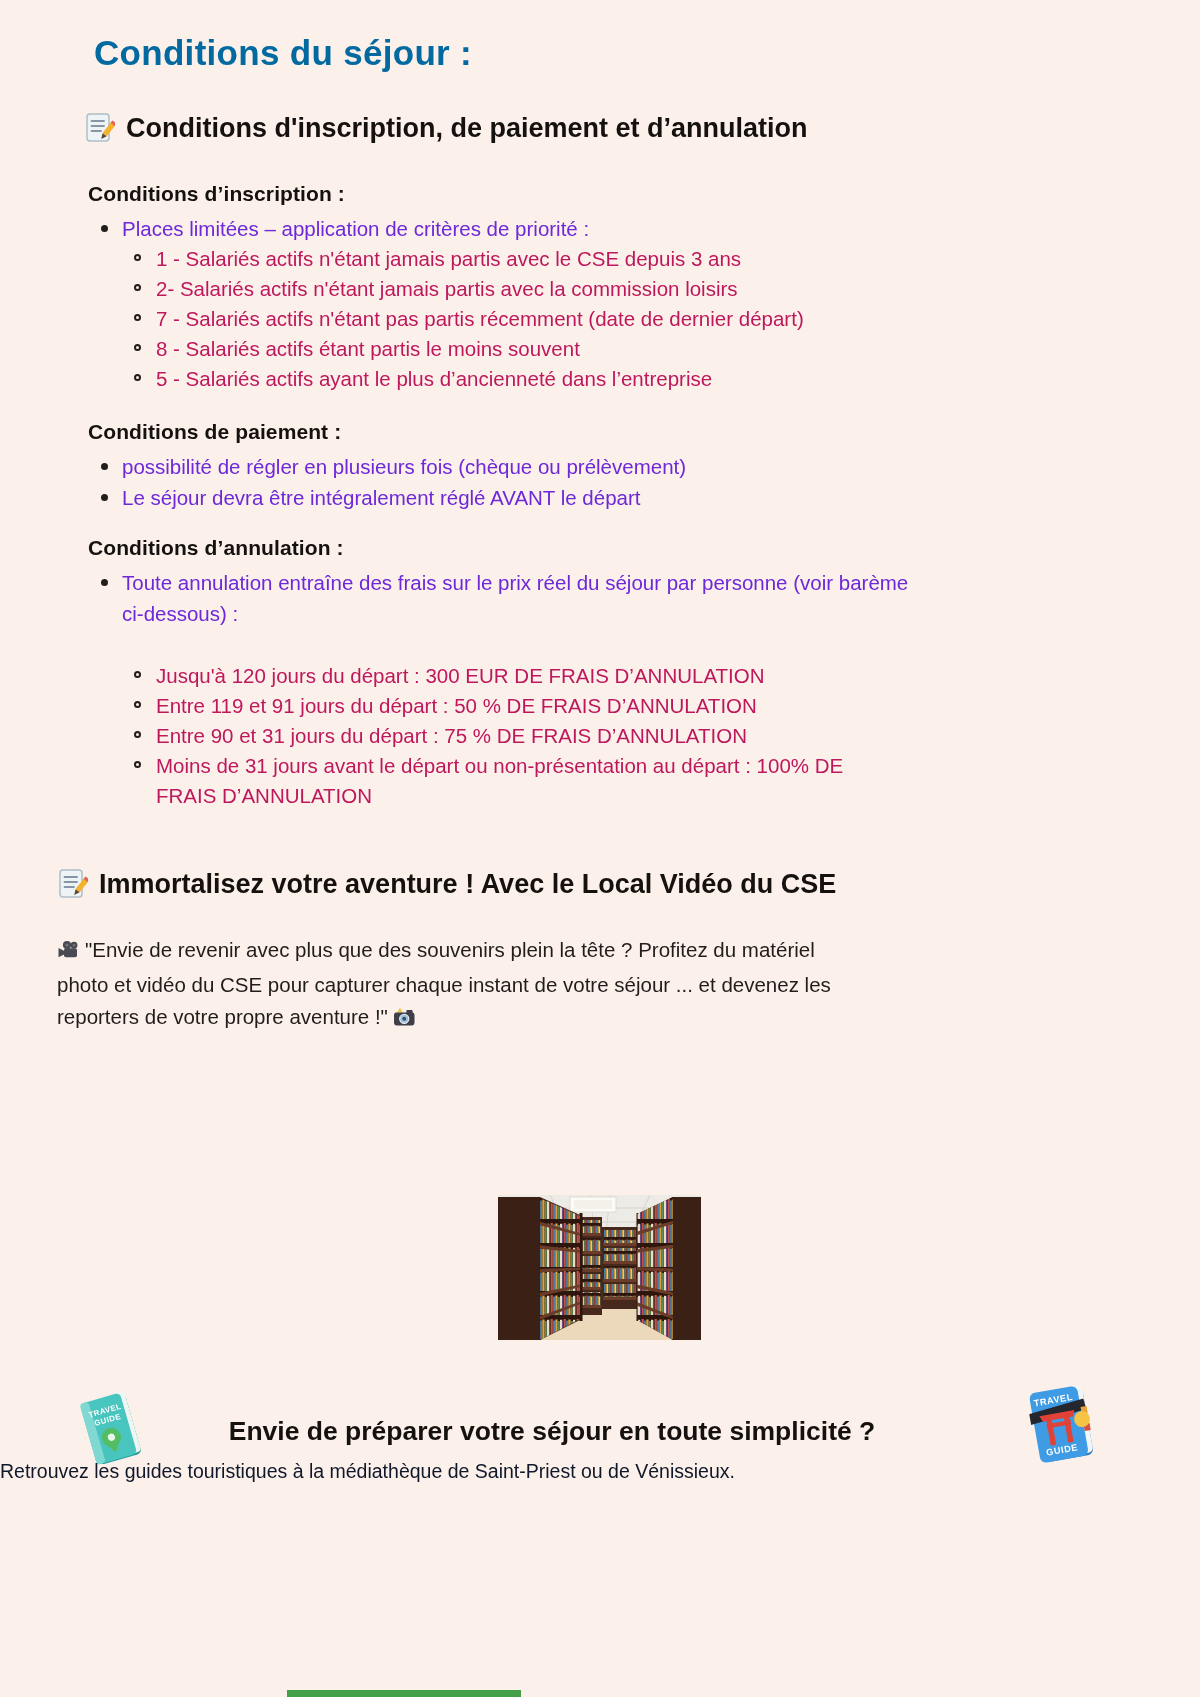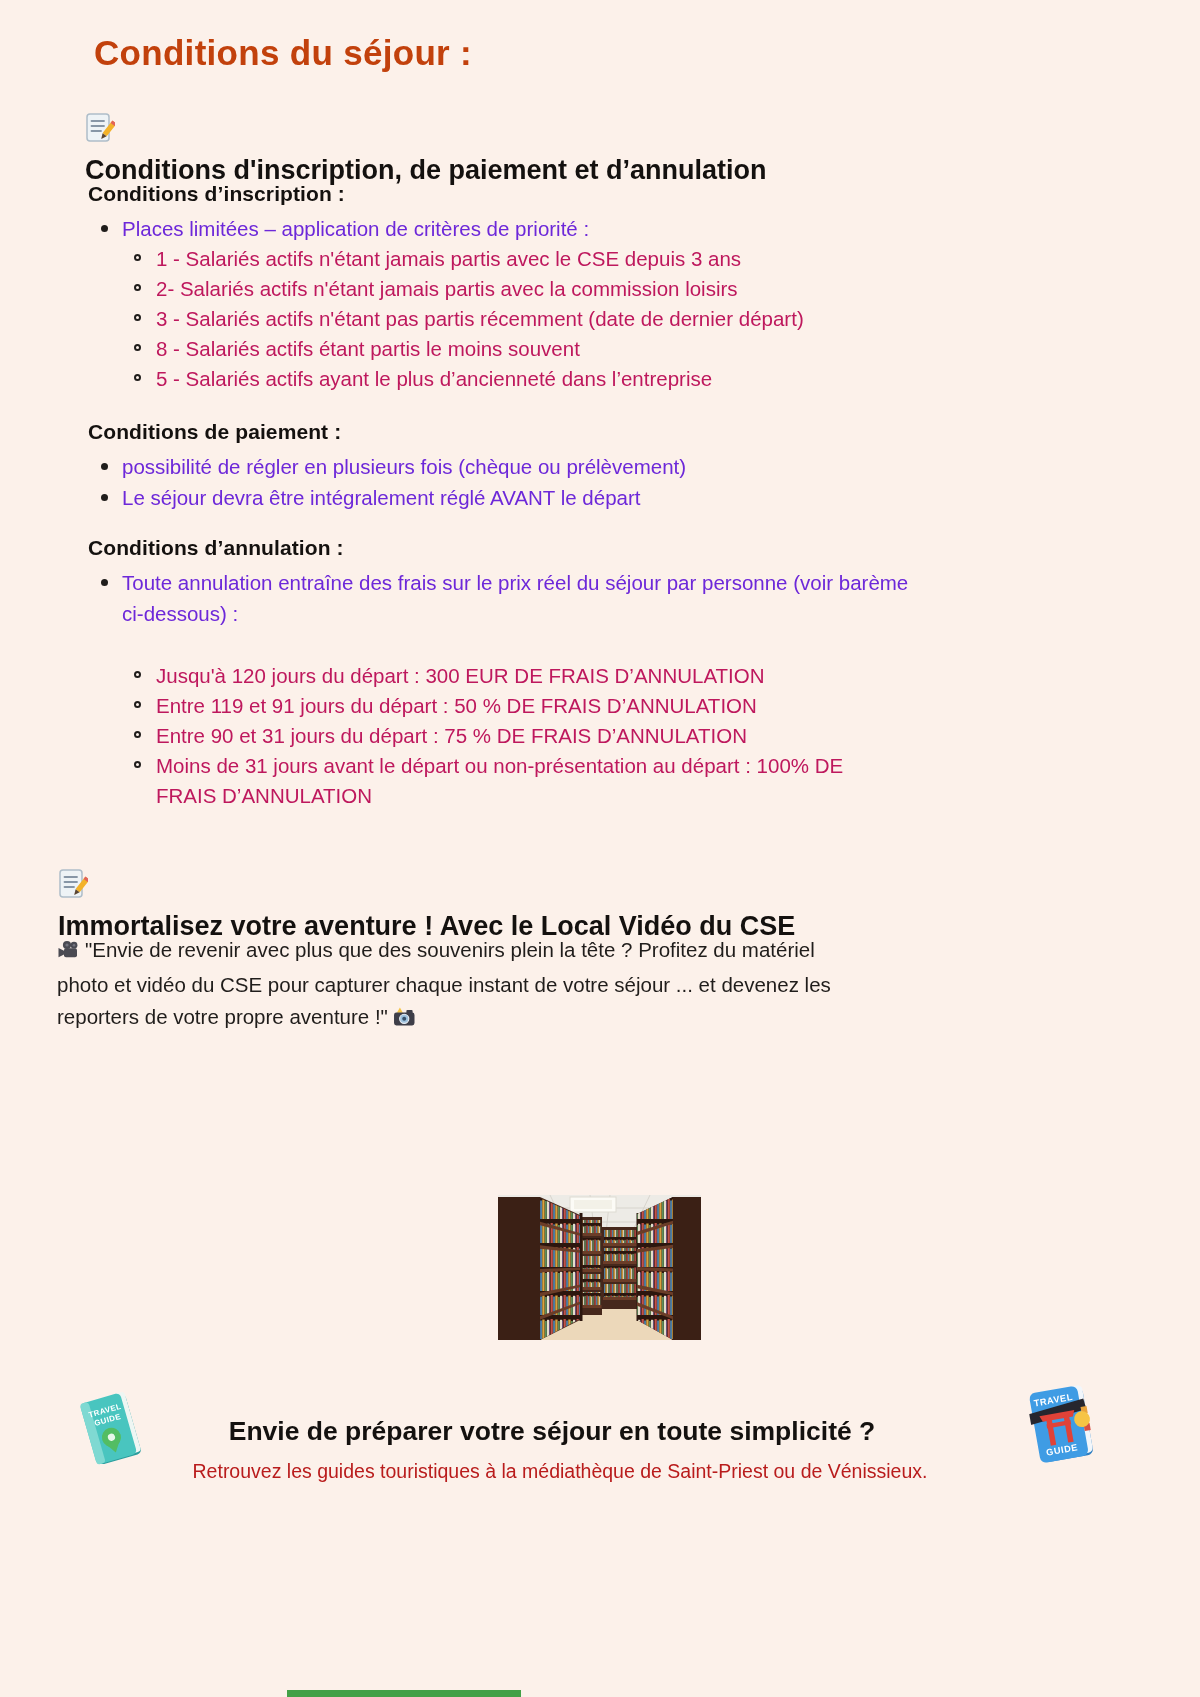--- a/index.html
+++ b/index.html
@@ -8,26 +8,26 @@
     position:relative;
     width:1200px;height:1697px;
     background:#fcf1ea;
     font-family:"Liberation Sans", sans-serif;
     color:#201d1b;
     overflow:hidden;
     margin:0 auto;
   }
   .page-title{
     position:absolute;left:94px;top:33px;margin:0;
-    font-size:35px;font-weight:800;letter-spacing:.3px;color:#c2410c;
+    font-size:35px;font-weight:800;letter-spacing:.3px;color:#0369a1;
   }
   .sec-heading{
     position:absolute;margin:0;
     font-size:27px;font-weight:800;color:#14110f;
-    display:flex;align-items:flex-start;gap:11px;flex-direction:column;
+    display:flex;align-items:center;gap:11px;
   }
   .sec-heading .hicon{flex:0 0 auto;display:inline-flex;}
   #h-conditions{left:85px;top:112px;}
   #h-video{left:58px;top:868px;}
 
   .tblock{position:absolute;left:88px;width:950px;}
   #blk-inscription{top:182px;}
   #blk-paiement{top:420px;}
   #blk-annulation{top:536px;width:830px;}
 
@@ -63,21 +63,21 @@
   .inline-icon.end{margin:0 0 0 5px;}
 
   .library-img{position:absolute;left:498px;top:1195px;width:203px;height:145px;}
 
   .guides-heading{
     position:absolute;left:0;right:96px;top:1416px;margin:0;
     text-align:center;font-size:26.5px;font-weight:800;color:#14110f;
   }
   .guides-sub{
     position:absolute;left:0;right:80px;top:1460px;margin:0;
-    text-align:center;font-size:19.5px;color:#b91c1c;
+    font-size:19.5px;color:#0f172a;
   }
   .book-icon{position:absolute;}
   #book-left{left:86px;top:1394px;transform:rotate(-16deg);}
   #book-right{left:1032px;top:1386px;transform:rotate(-10deg);}
 
   .green-strip{
     position:absolute;left:287px;bottom:0;width:234px;height:7px;
     background:#43a047;
   }
 </style>
@@ -108,21 +108,21 @@
   </h2>
 
   <div class="tblock" id="blk-inscription">
     <h3>Conditions d’inscription :</h3>
     <ul class="l1">
       <li>Places limitées – application de critères de priorité :</li>
     </ul>
     <ul class="l2">
       <li>1 - Salariés actifs n'étant jamais partis avec le CSE depuis 3 ans</li>
       <li>2- Salariés actifs n'étant jamais partis avec la commission loisirs</li>
-      <li>3 - Salariés actifs n'étant pas partis récemment (date de dernier départ)</li>
+      <li>7 - Salariés actifs n'étant pas partis récemment (date de dernier départ)</li>
       <li>8 - Salariés actifs étant partis le moins souvent</li>
       <li>5 - Salariés actifs ayant le plus d’ancienneté dans l’entreprise</li>
     </ul>
   </div>
 
   <div class="tblock" id="blk-paiement">
     <h3>Conditions de paiement :</h3>
     <ul class="l1">
       <li>possibilité de régler en plusieurs fois (chèque ou prélèvement)</li>
       <li>Le séjour devra être intégralement réglé AVANT le départ</li>

